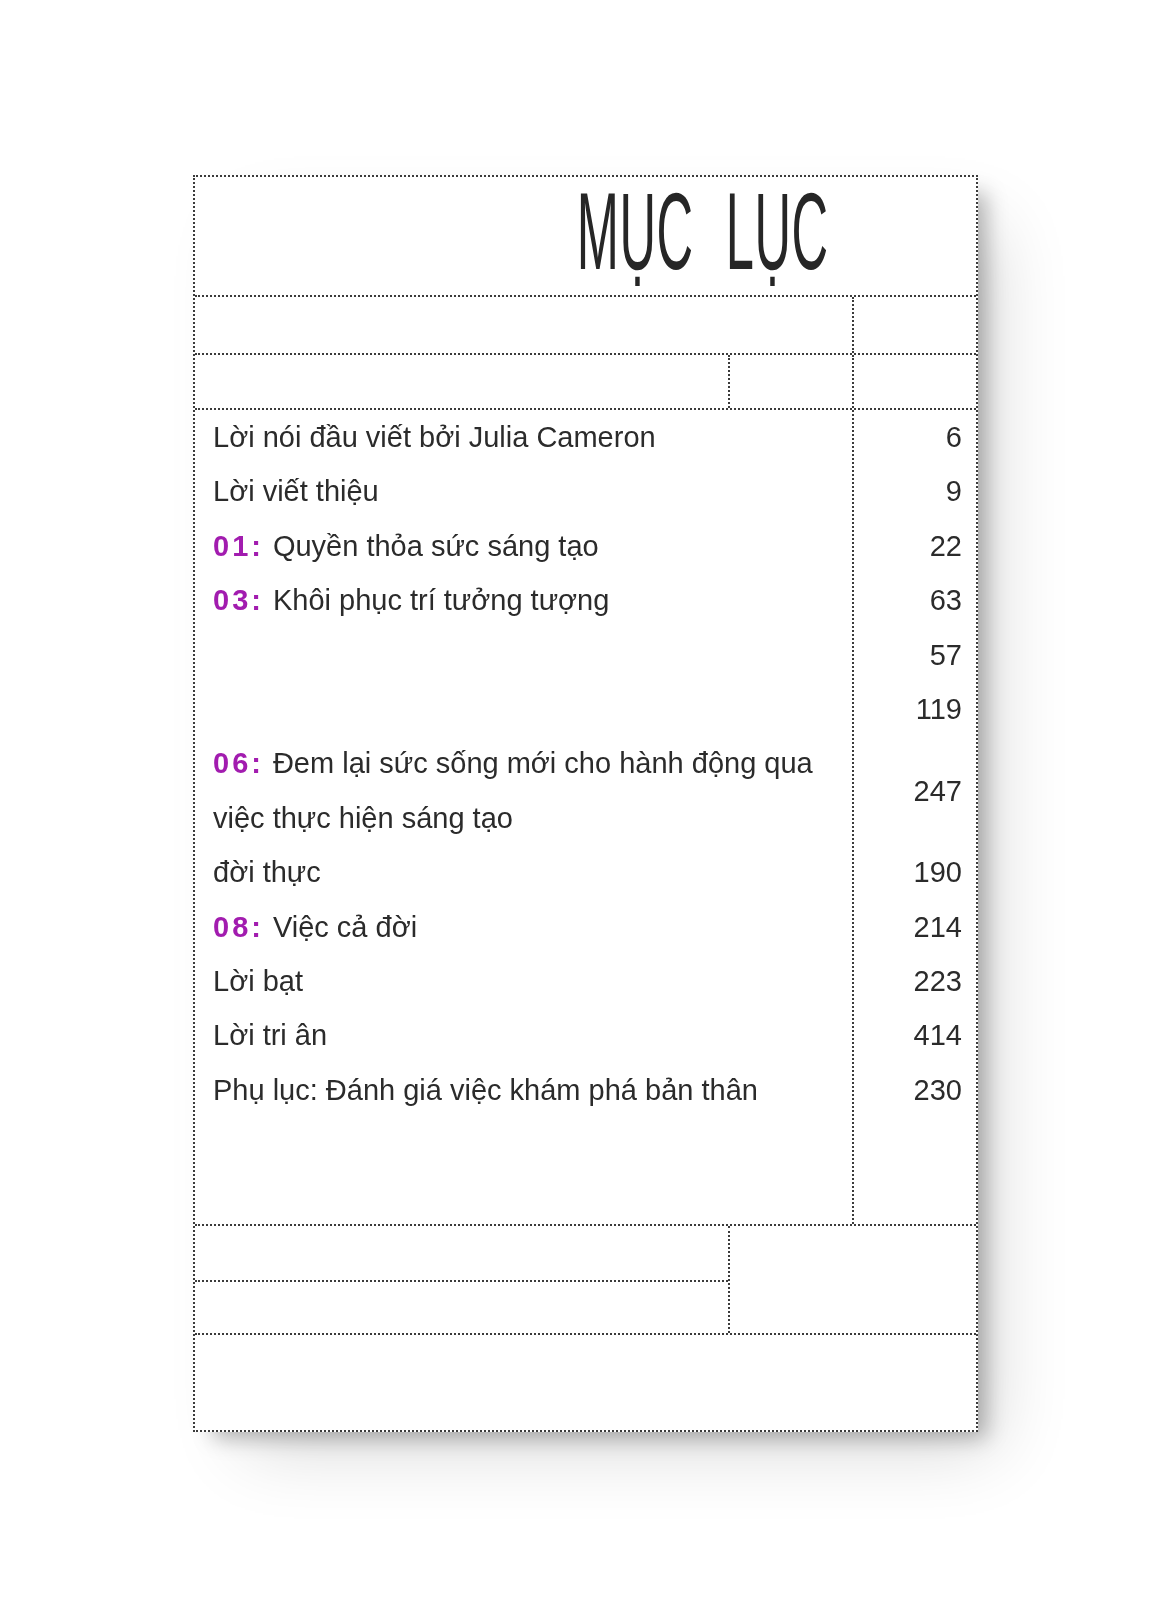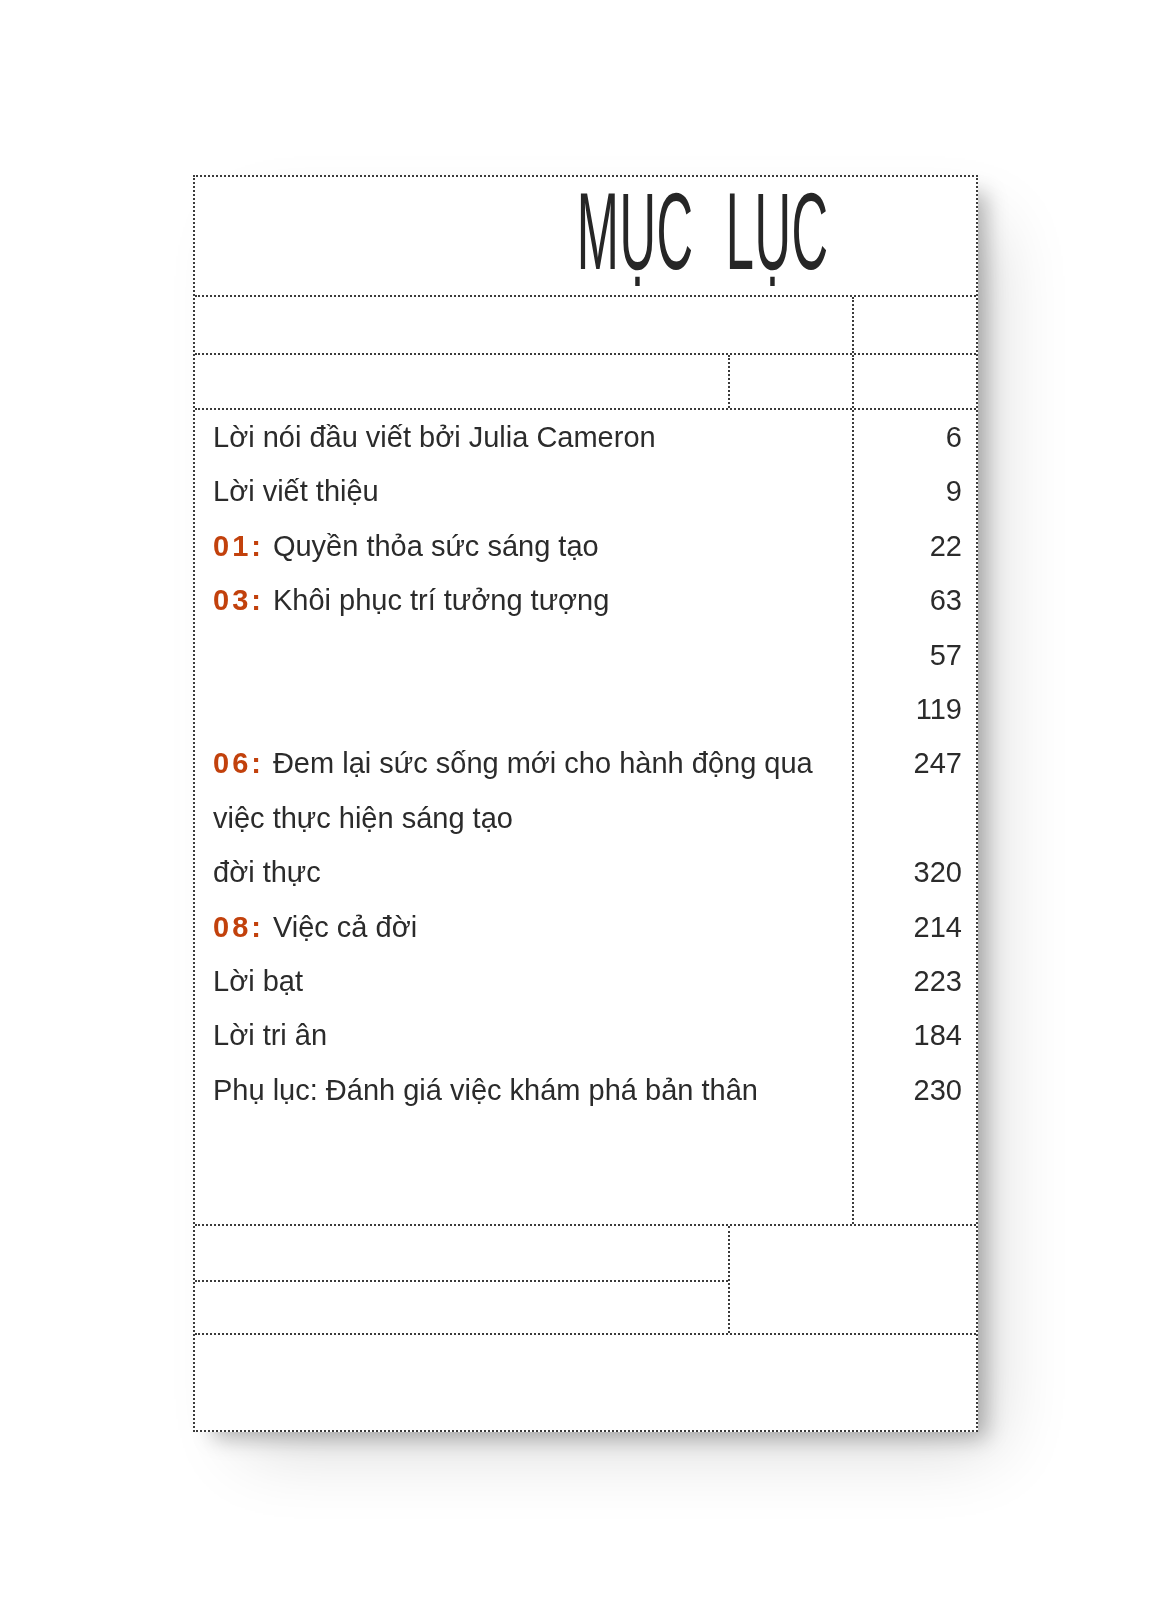--- a/index.html
+++ b/index.html
@@ -73,39 +73,39 @@
   .entries .vline {
     position: absolute;
     left: 657px;
     top: 0;
     bottom: 0;
     width: 0;
     border-left: 2px dotted #3b3b3b;
   }
   .entry {
     display: flex;
-    align-items: flex-start;
+    align-items: center;
   }
   .titlecell {
     width: 659px;
     box-sizing: border-box;
     padding-left: 18px;
     padding-right: 8px;
     font-size: 29px;
     color: #2b2b2b;
   }
   .titlecell .line {
     line-height: 54.4px;
     white-space: nowrap;
   }
   .chnum {
     font-weight: 700;
     letter-spacing: 3px;
     margin-right: 9px;
-    color: #c2410c;
+    color: #a21caf;
   }
   .chnum:empty { display: none; margin: 0; }
   .numcell {
     flex: 1;
     box-sizing: border-box;
     text-align: right;
     padding-right: 14px;
     font-size: 29px;
     line-height: 54.4px;
     color: #2b2b2b;
@@ -194,42 +194,42 @@
           <div class="line"><span class="chnum">06:</span><span>Đem lại sức sống mới cho hành động qua</span></div>
           <div class="line">việc thực hiện sáng tạo</div>
         </div>
         <div class="numcell">247</div>
       </div>
 
       <div class="entry">
         <div class="titlecell">
           <div class="line">đời thực</div>
         </div>
-        <div class="numcell">320</div>
+        <div class="numcell">190</div>
       </div>
 
       <div class="entry">
         <div class="titlecell">
           <div class="line"><span class="chnum">08:</span><span>Việc cả đời</span></div>
         </div>
         <div class="numcell">214</div>
       </div>
 
       <div class="entry">
         <div class="titlecell">
           <div class="line"><span>Lời bạt</span></div>
         </div>
         <div class="numcell">223</div>
       </div>
 
       <div class="entry">
         <div class="titlecell">
           <div class="line"><span>Lời tri ân</span></div>
         </div>
-        <div class="numcell">184</div>
+        <div class="numcell">414</div>
       </div>
 
       <div class="entry">
         <div class="titlecell">
           <div class="line"><span>Phụ lục: Đánh giá việc khám phá bản thân</span></div>
         </div>
         <div class="numcell">230</div>
       </div>
 
     </div>

